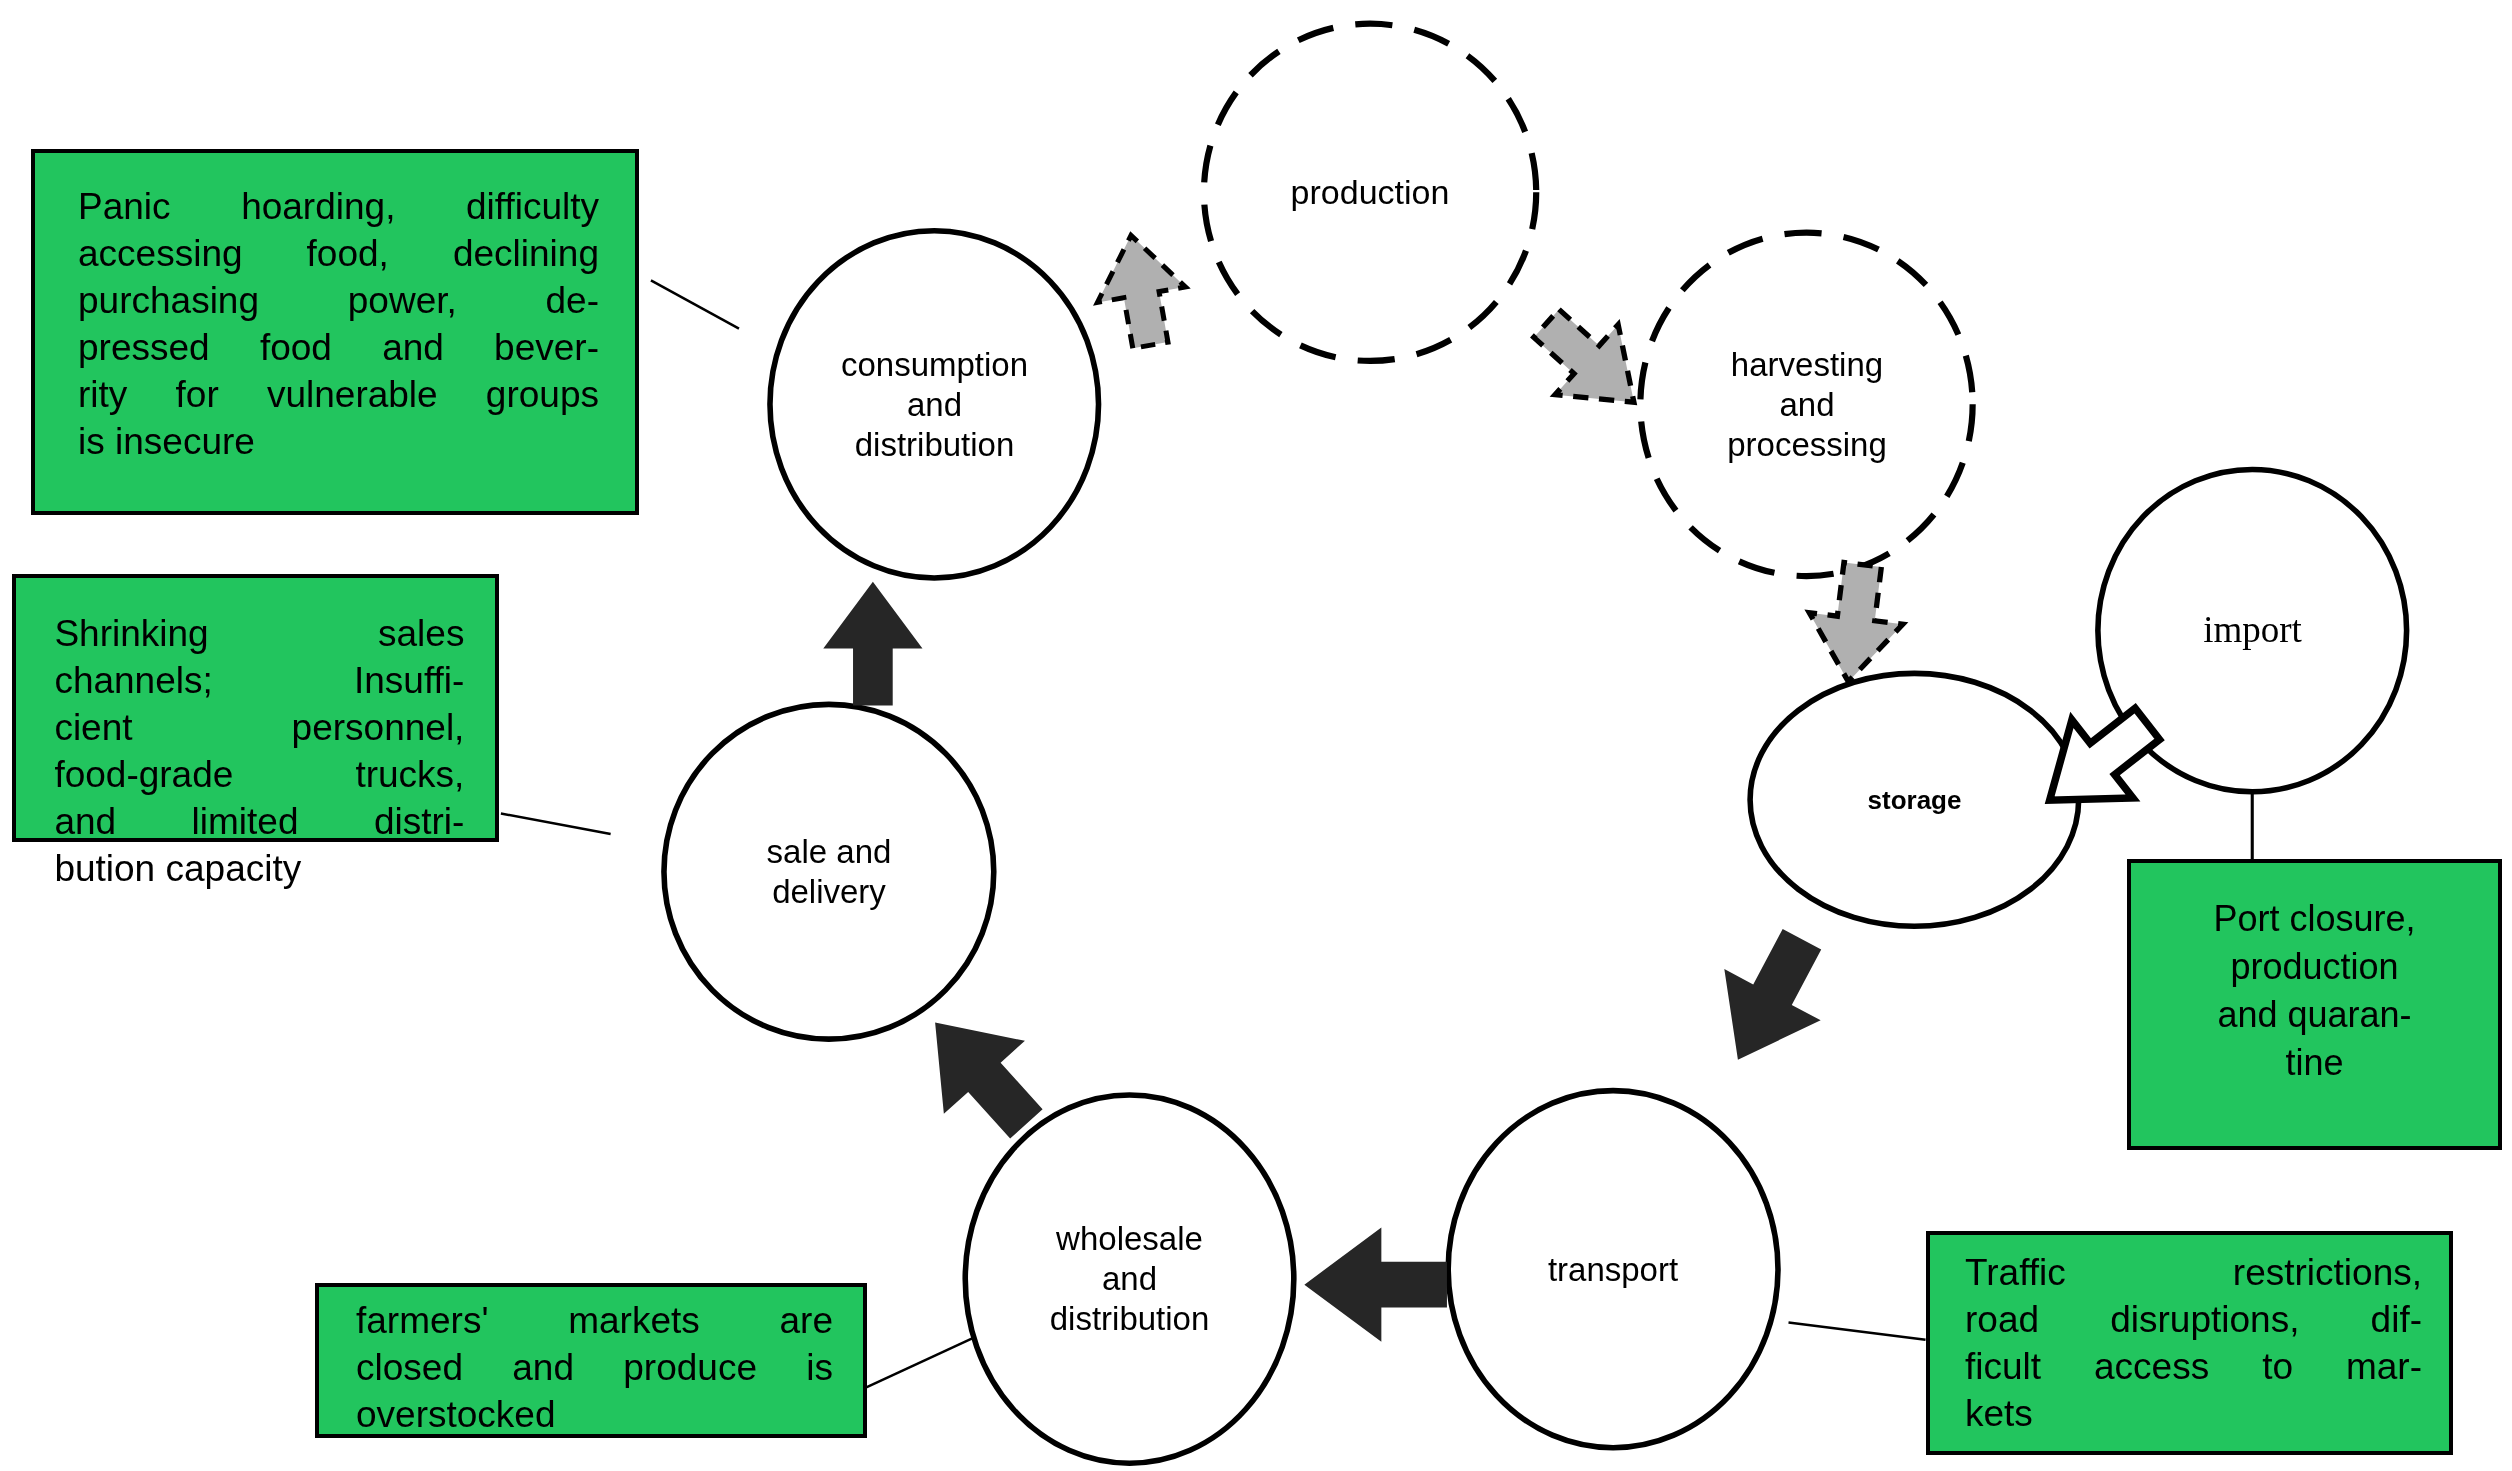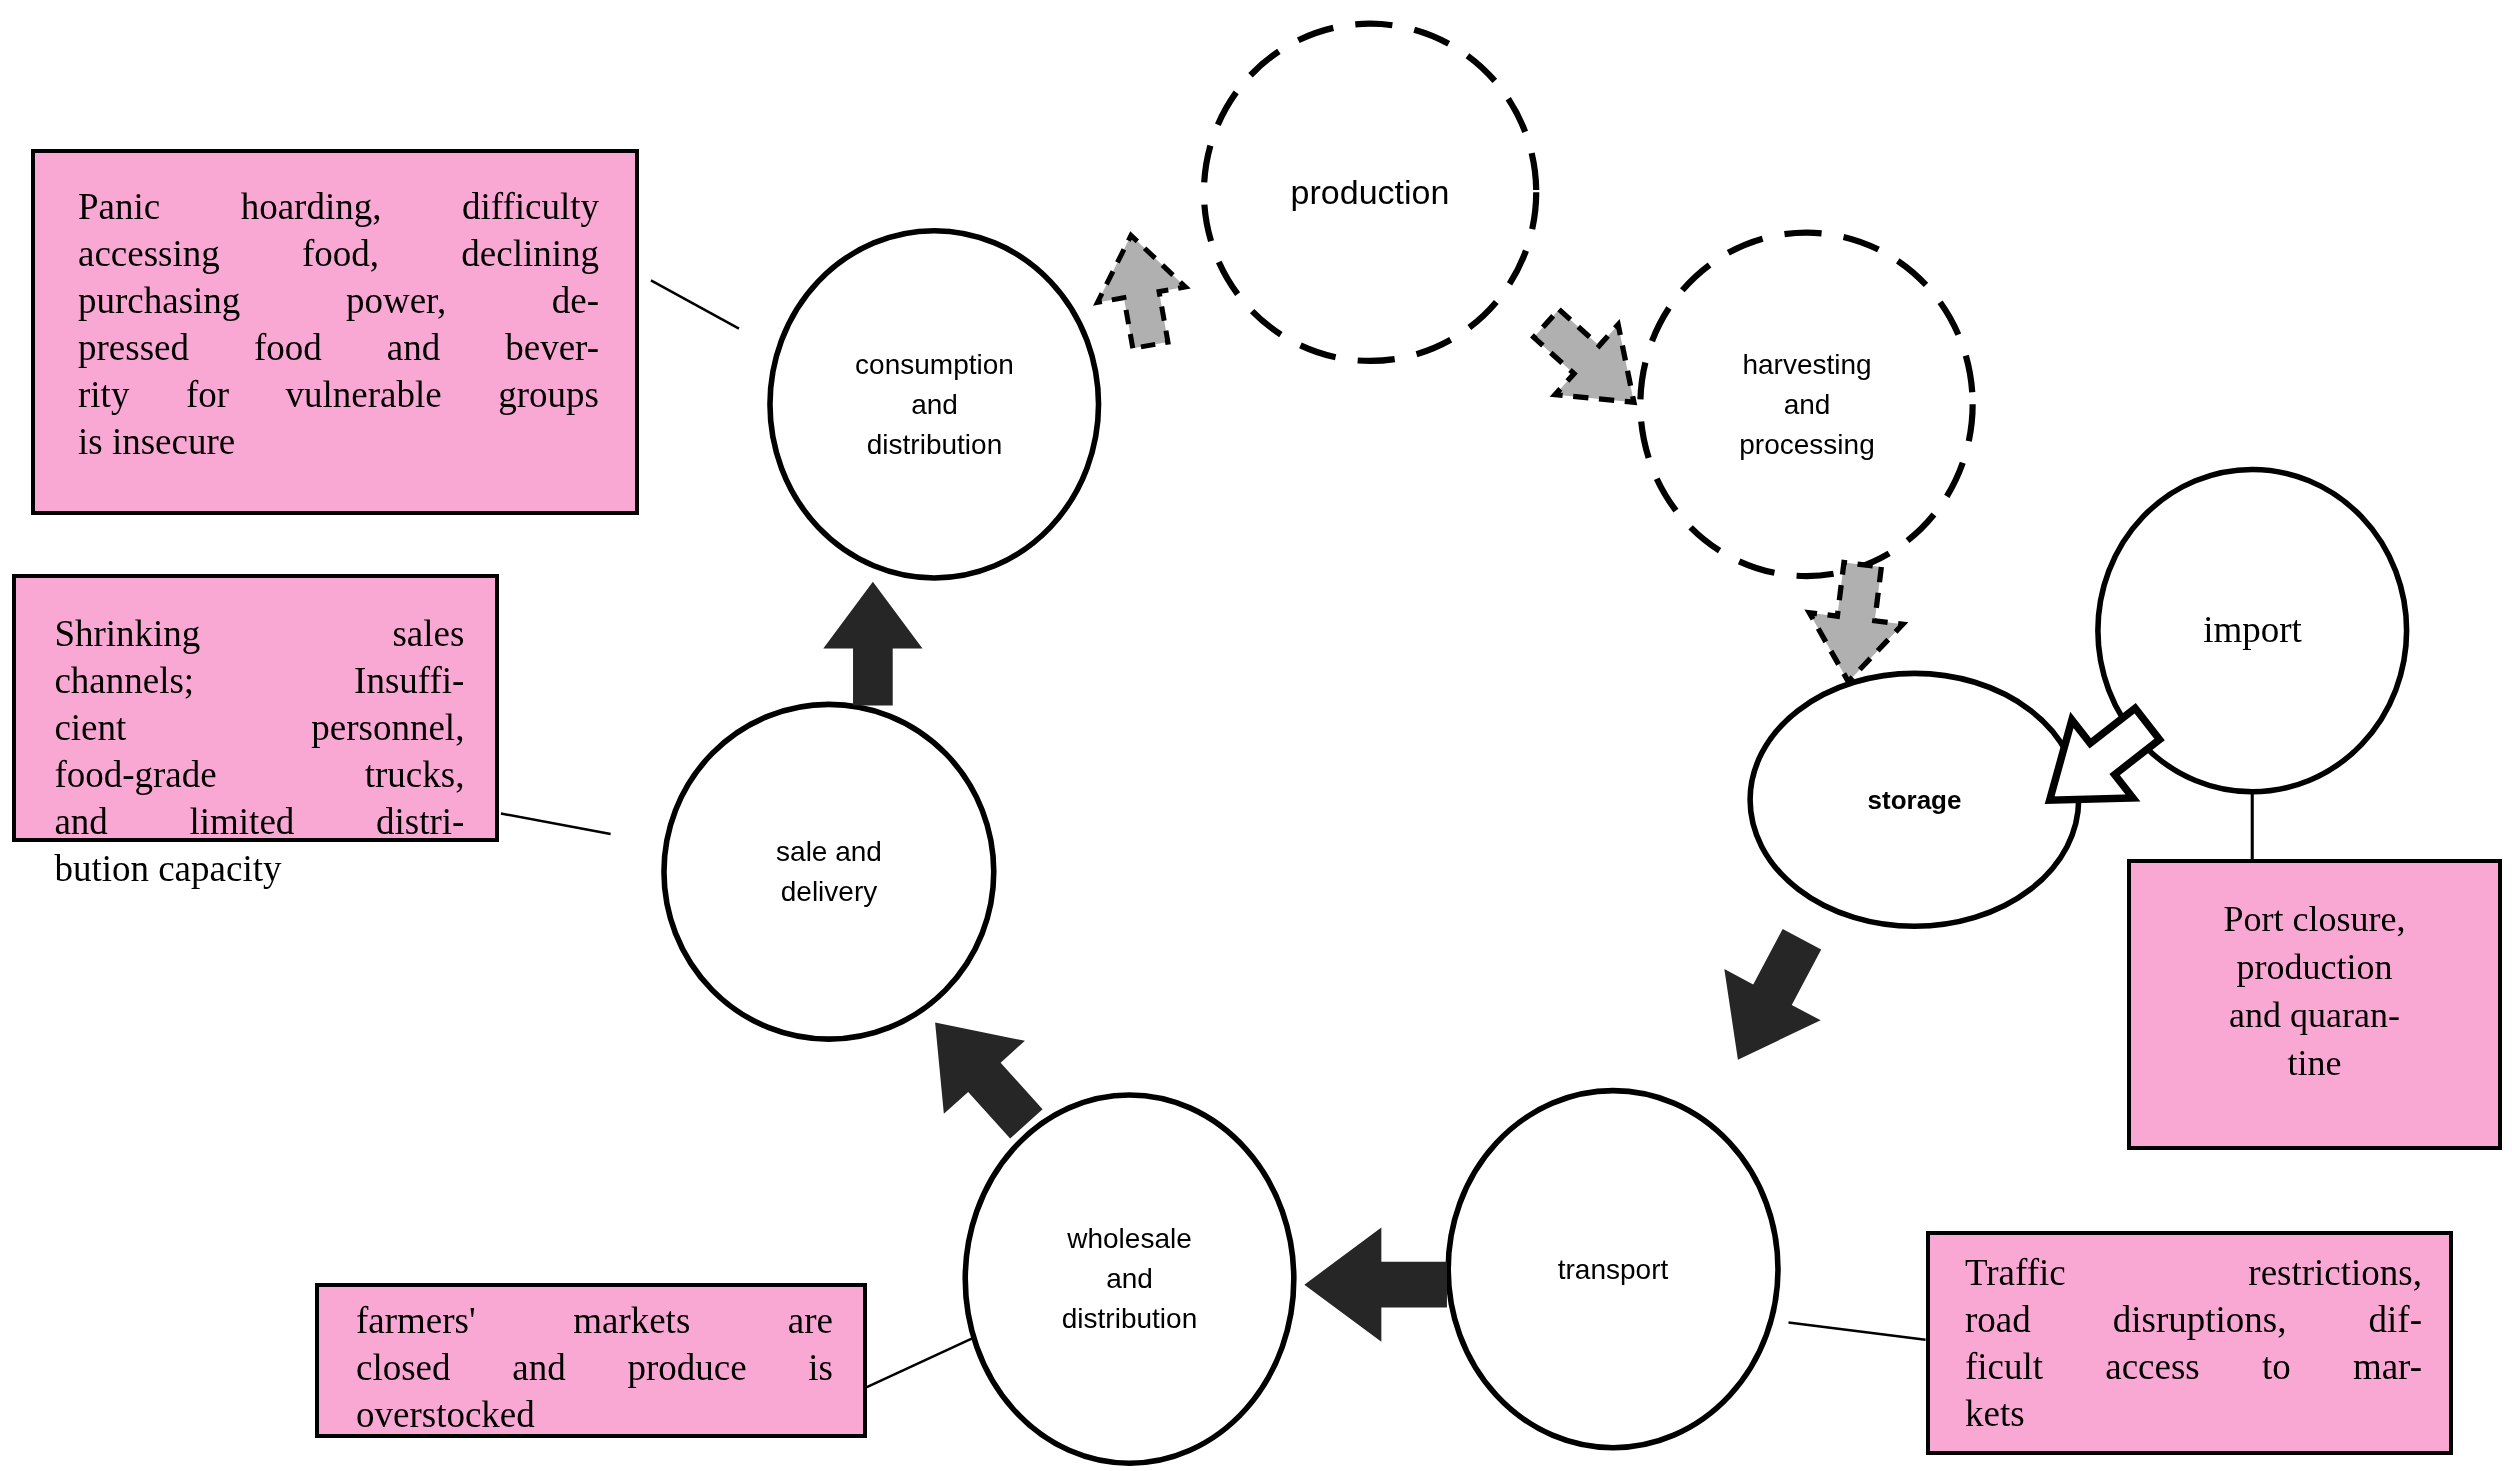--- a/index.html
+++ b/index.html
@@ -7,27 +7,27 @@
   .stage{position:relative;width:2512px;height:1472px;background:var(--background,#fff);overflow:hidden;}
   svg.bg{position:absolute;left:0;top:0;}
   .ellipse-solid{fill:none;stroke:var(--ink,#000);stroke-width:9;}
   .ellipse-dashed{fill:none;stroke:var(--ink,#000);stroke-width:10;stroke-dasharray:60 36;}
   .leader{stroke:var(--ink,#000);stroke-width:4;fill:none;}
   .connector{stroke:var(--ink,#000);stroke-width:5;fill:none;}
   .arrow-gray{fill:var(--arrow-gray,#b0b0b0);stroke:var(--ink,#000);stroke-width:4.5;stroke-dasharray:13 9;}
   .arrow-black{fill:var(--arrow-black,#262626);stroke:none;}
   .arrow-white{fill:var(--arrow-white,#fff);stroke:var(--ink,#000);stroke-width:6;}
   .nlabel{position:absolute;display:flex;flex-direction:column;justify-content:center;align-items:center;
-          text-align:center;color:var(--ink,#000);font-size:28px;line-height:40px;}
+          text-align:center;color:var(--ink,#000);font-size:33px;line-height:40px;}
   .nlabel .tline{width:100%;}
   .nlabel.production{font-size:34px;}
   .nlabel.storage{font-size:26px;font-weight:bold;}
   .nlabel.import{font-family:"Liberation Serif",serif;font-size:37px;}
-  .callout{position:absolute;box-sizing:border-box;background:#f9a8d4;border:4.3px solid var(--ink,#000);
-           font-family:Liberation Serif, serif;font-size:37px;line-height:47px;color:var(--ink,#000);}
+  .callout{position:absolute;box-sizing:border-box;background:#22c55e;border:4.3px solid var(--ink,#000);
+           font-family:Liberation Sans, sans-serif;font-size:37px;line-height:47px;color:var(--ink,#000);}
   .callout .tline{text-align:justify;text-align-last:justify;}
   .callout .tline:last-child{text-align-last:left;}
   .callout.center .tline{text-align:left;text-align-last:center;}
   .callout.center .tline:last-child{text-align-last:center;}
   #box-consumption{left:31px;top:149px;width:608px;height:366px;padding:30px 36px 0 43px;}
   #box-sale{left:12.4px;top:574px;width:487px;height:268px;padding:32px 31px 0 38px;}
   #box-wholesale{left:267px;top:1283px;width:552px;height:155px;padding:10px 30px 0 37px;margin-left:48px;}
   #box-import{left:2127px;top:859px;width:375px;height:291px;padding:32px 18.6px 0 18.6px;font-size:36px;line-height:48px;}
   #box-transport{left:1926px;top:1231px;width:527px;height:224px;padding:13.6px 27px 0 35px;}
 </style>

